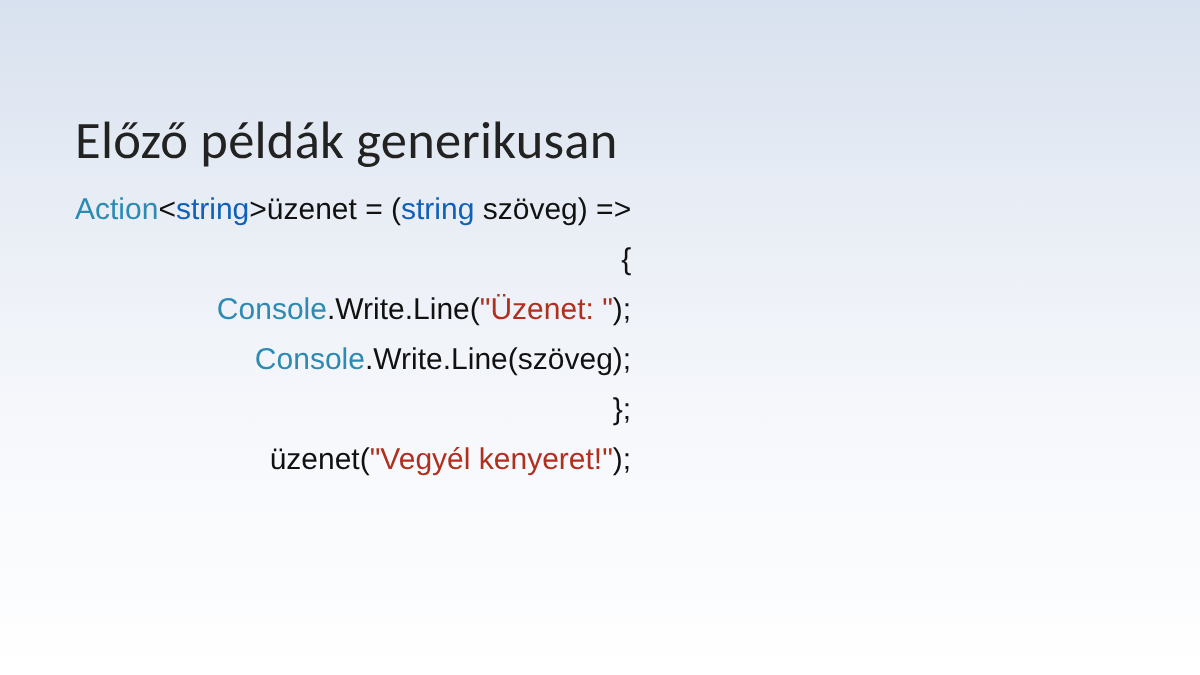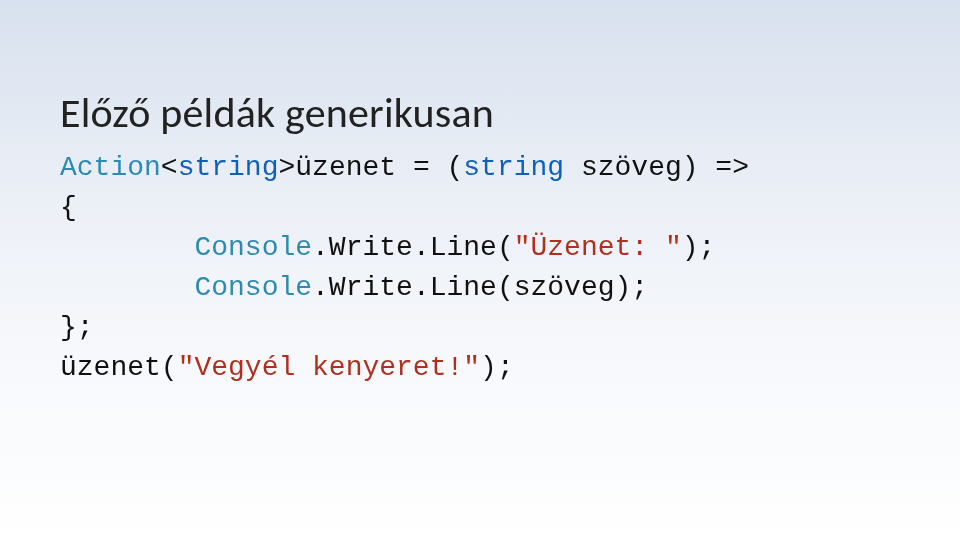--- a/index.html
+++ b/index.html
@@ -17,25 +17,26 @@
   font-size:42px;
   font-weight:400;
   color:#222;
   letter-spacing:0.2px;
   margin-top:37px;
 }
 .code{
   position:absolute;
   left:60px;
   top:148px;
-  font-family:Liberation Mono, monospace;
-  font-size:28px;
+  font-family:Liberation Sans, sans-serif;
+  font-size:24px;
   line-height:40px;
   color:#111;
   white-space:pre;
+  text-align:right;
 }
 .tk-type{color:#2d8bb3}
 .tk-key{color:#1060b8}
 .tk-str{color:#b03020}
 .tk-met{color:#111}
 </style>
 </head>
 <body>
 
 <div class="title">Előző példák generikusan</div>

